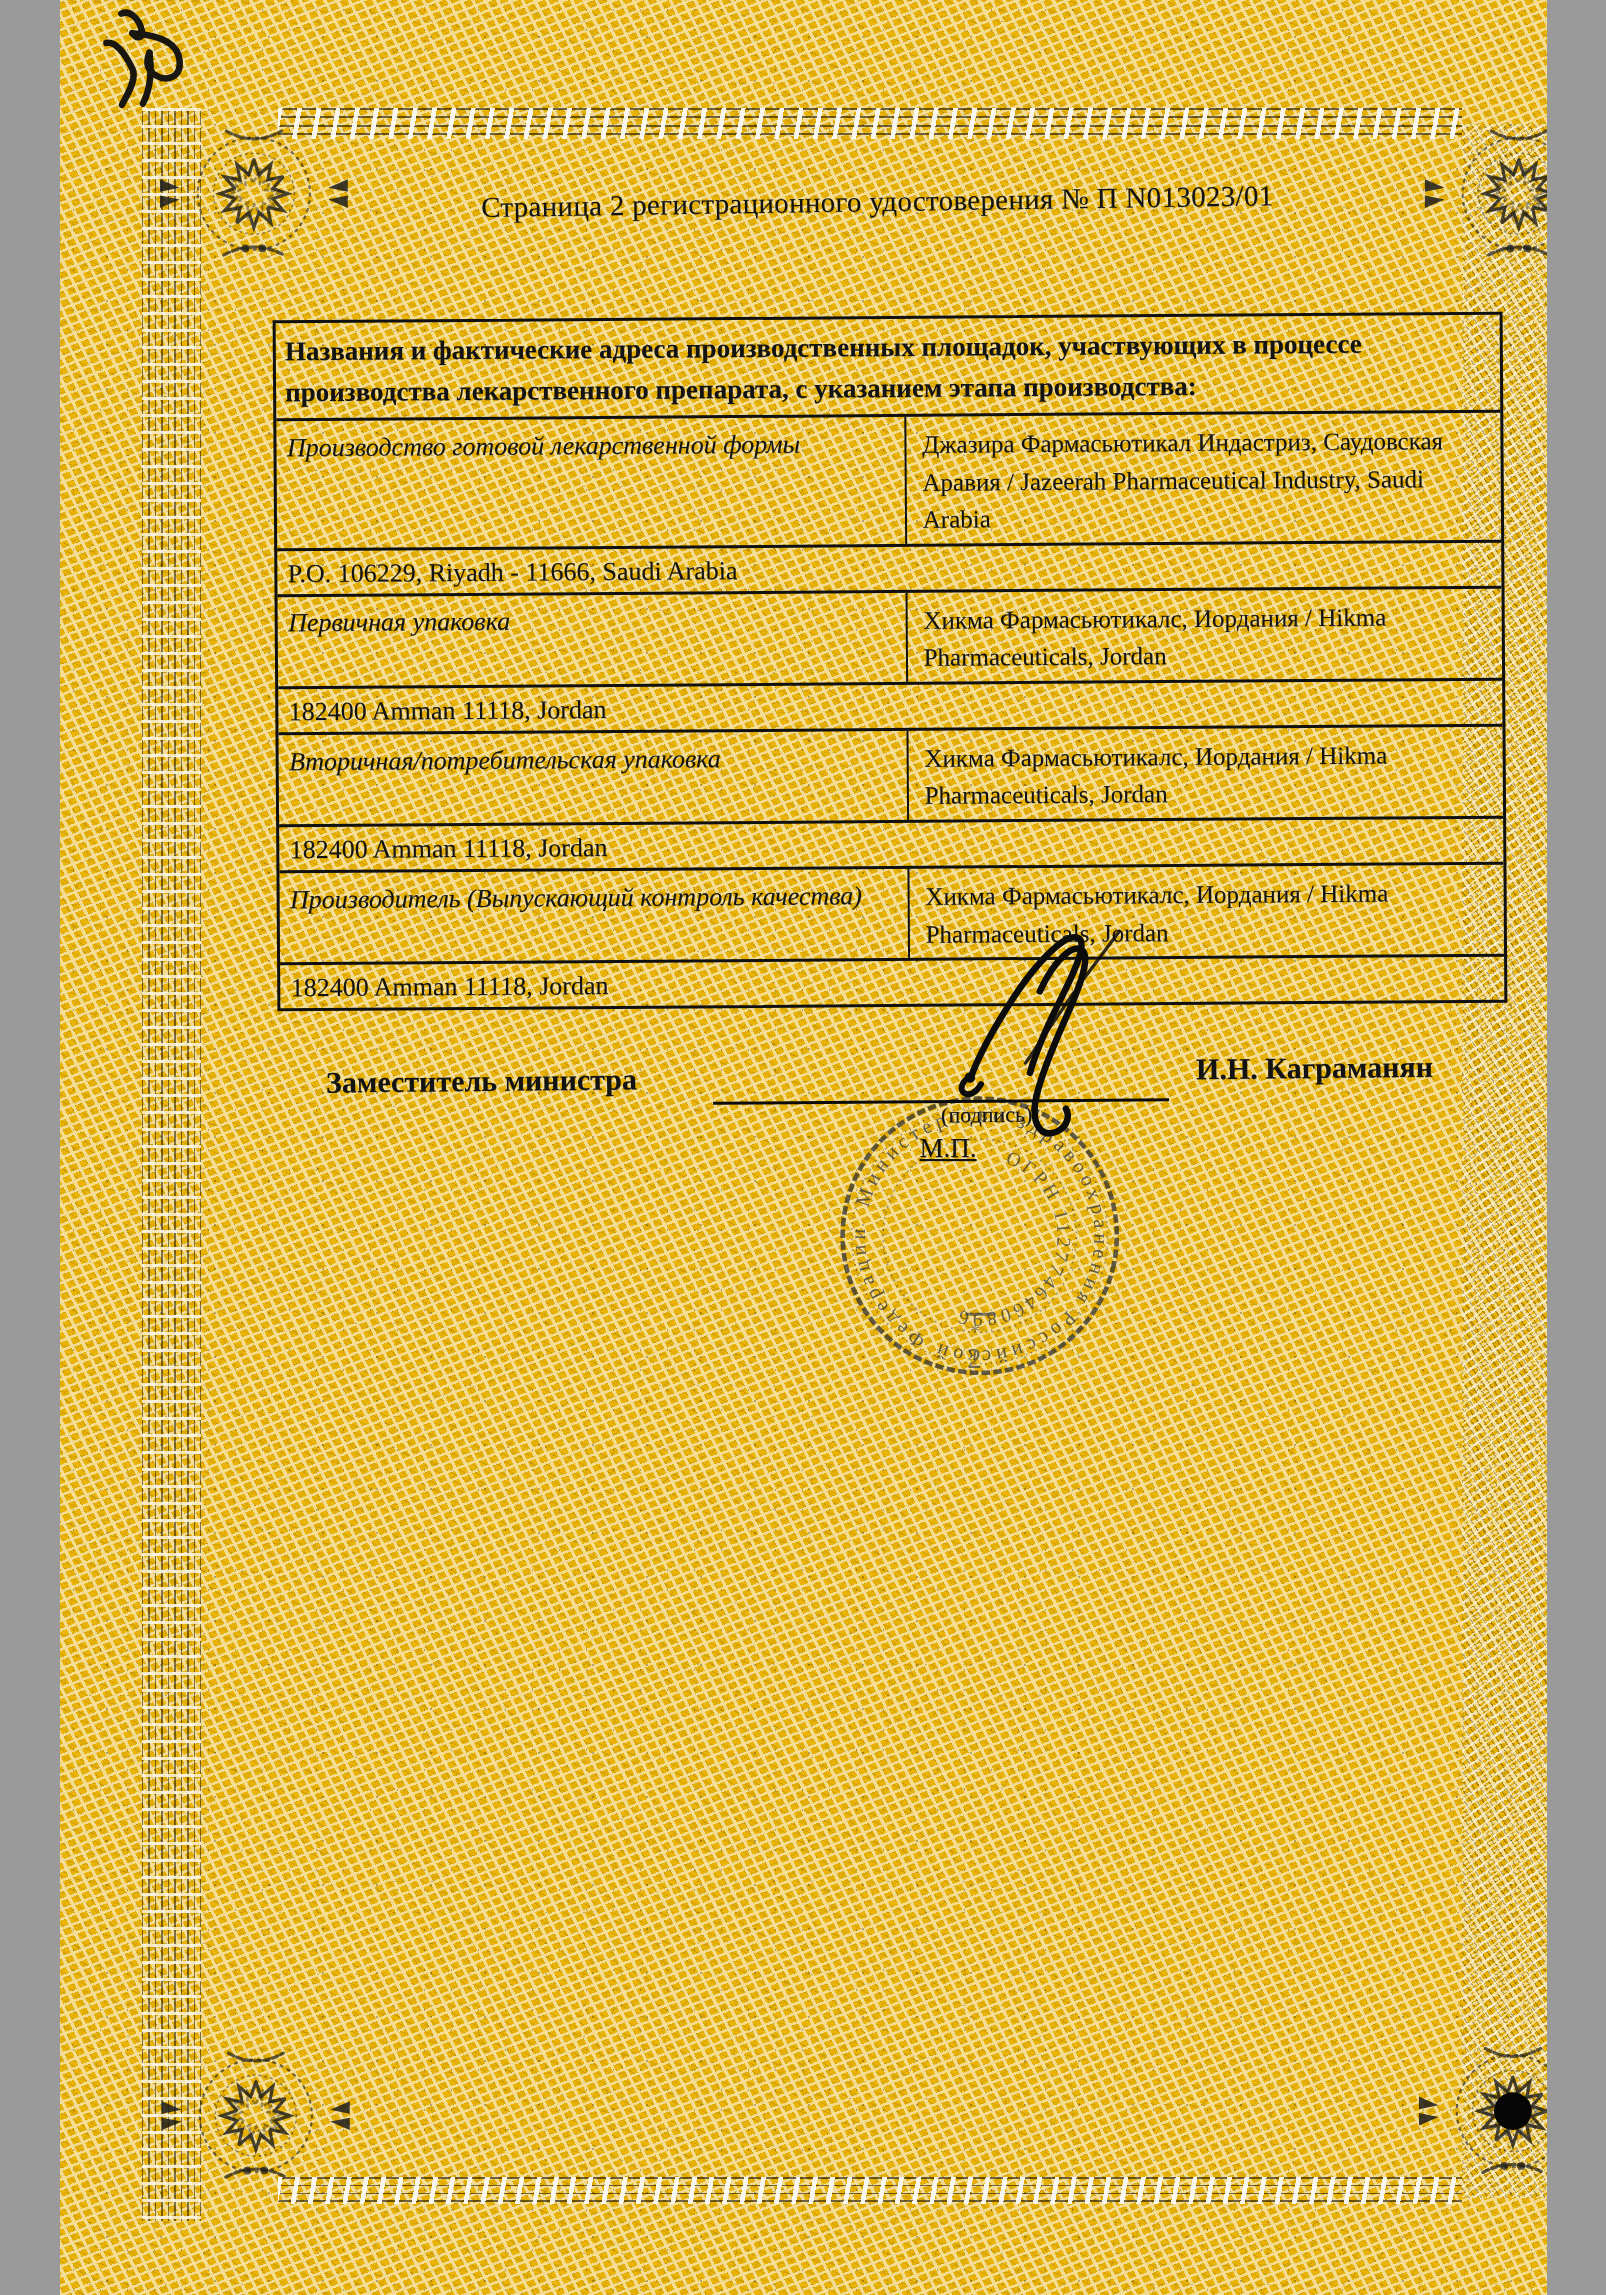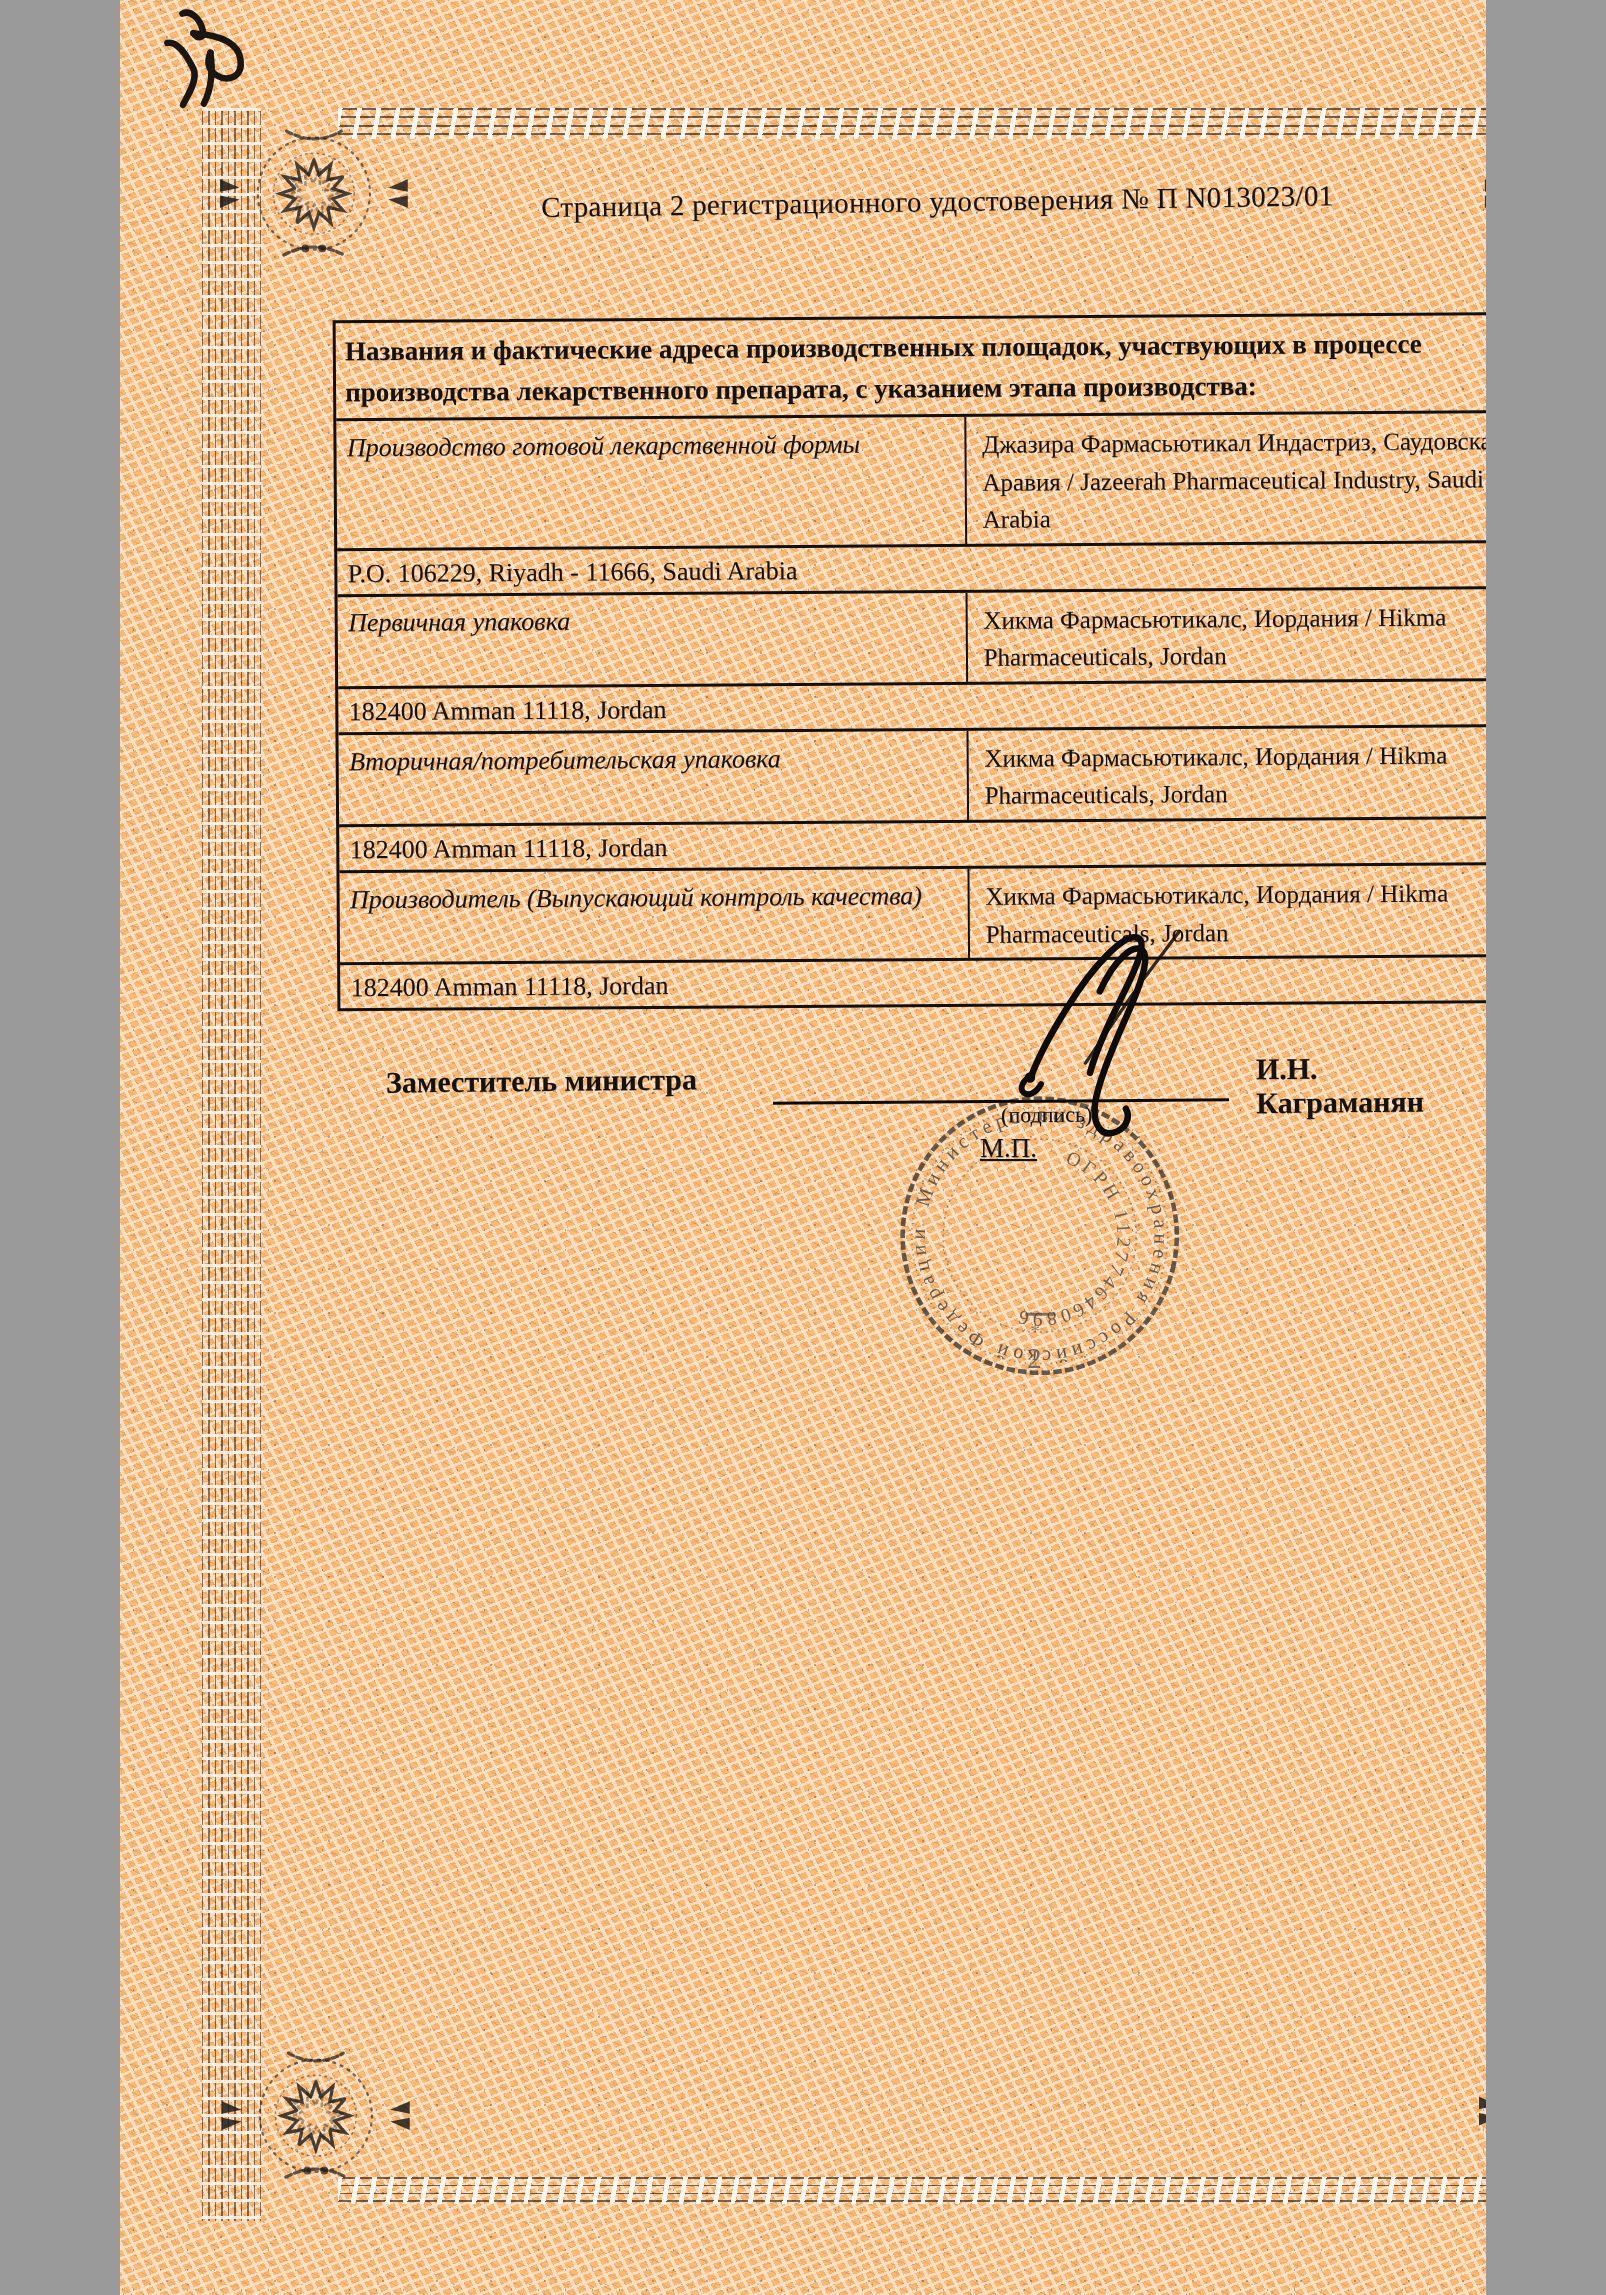--- a/index.html
+++ b/index.html
@@ -1,19 +1,19 @@
 <!DOCTYPE html>
 <html style="font-size:10.4px"><head>
 <meta charset="utf-8">
 <style>
   * { box-sizing: border-box; }
   html, body { margin: 0; padding: 0; background: #9a9a9a; }
   .page {
-    position: relative; width: 1366px; height: 2295px; margin: 0 auto;
-    background: #fdba74; overflow: hidden; color: #131313;
+    position: relative; width: 1487px; height: 2295px; margin: 0 auto;
+    background: #eab308; overflow: hidden; color: #131313;
     font-family: "Liberation Serif", serif;
   }
   .layer { position: absolute; pointer-events: none; }
 
   
   .tex-rings-a { inset:0; background-image: repeating-radial-gradient(circle at 16% 36%, rgba(0,0,0,0.055) 0 1px, transparent 1px 16.3px); }
   .tex-rings-b { inset:0; background-image: repeating-radial-gradient(circle at 78% 22%, rgba(0,0,0,0.05) 0 1px, transparent 1px 20px); }
   .tex-rings-c { inset:0; background-image: repeating-radial-gradient(circle at 52% 74%, rgba(0,0,0,0.05) 0 1px, transparent 1px 13.7px); }
   .tex-rings-d { inset:0; background-image: repeating-radial-gradient(circle at 6% 94%, rgba(0,0,0,0.055) 0 1.2px, transparent 1.2px 22px); }
   .tex-dashes { inset:0; opacity:.6; background-image:

